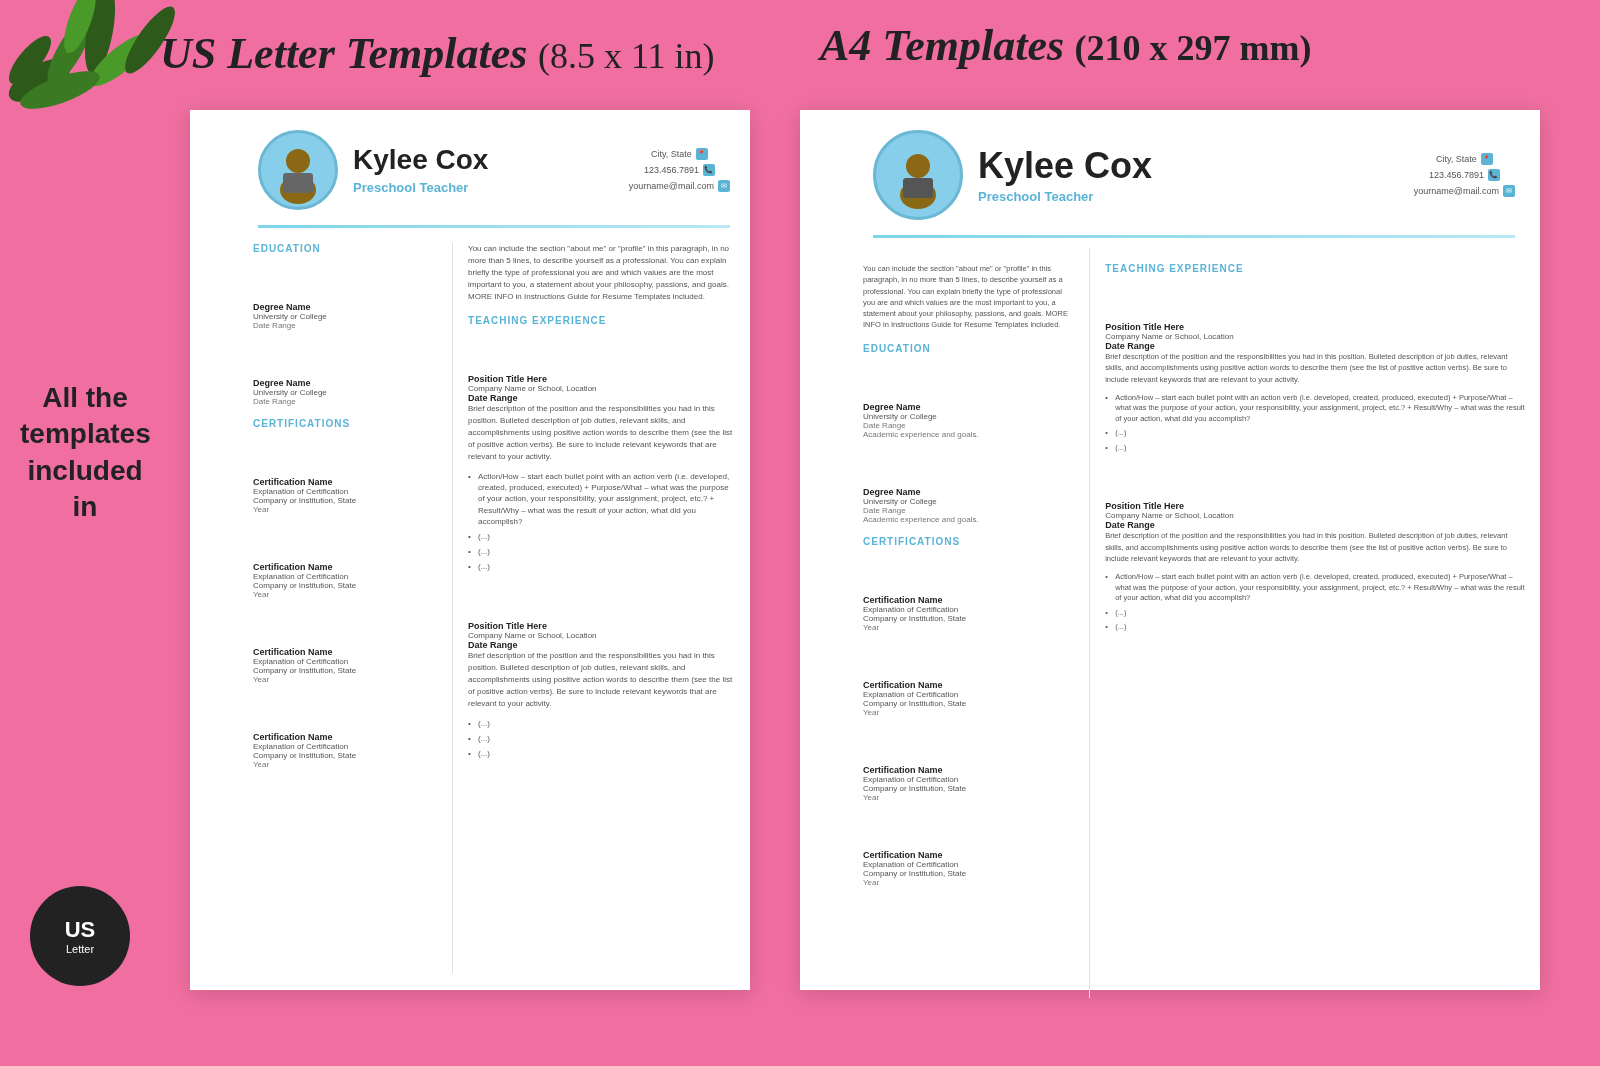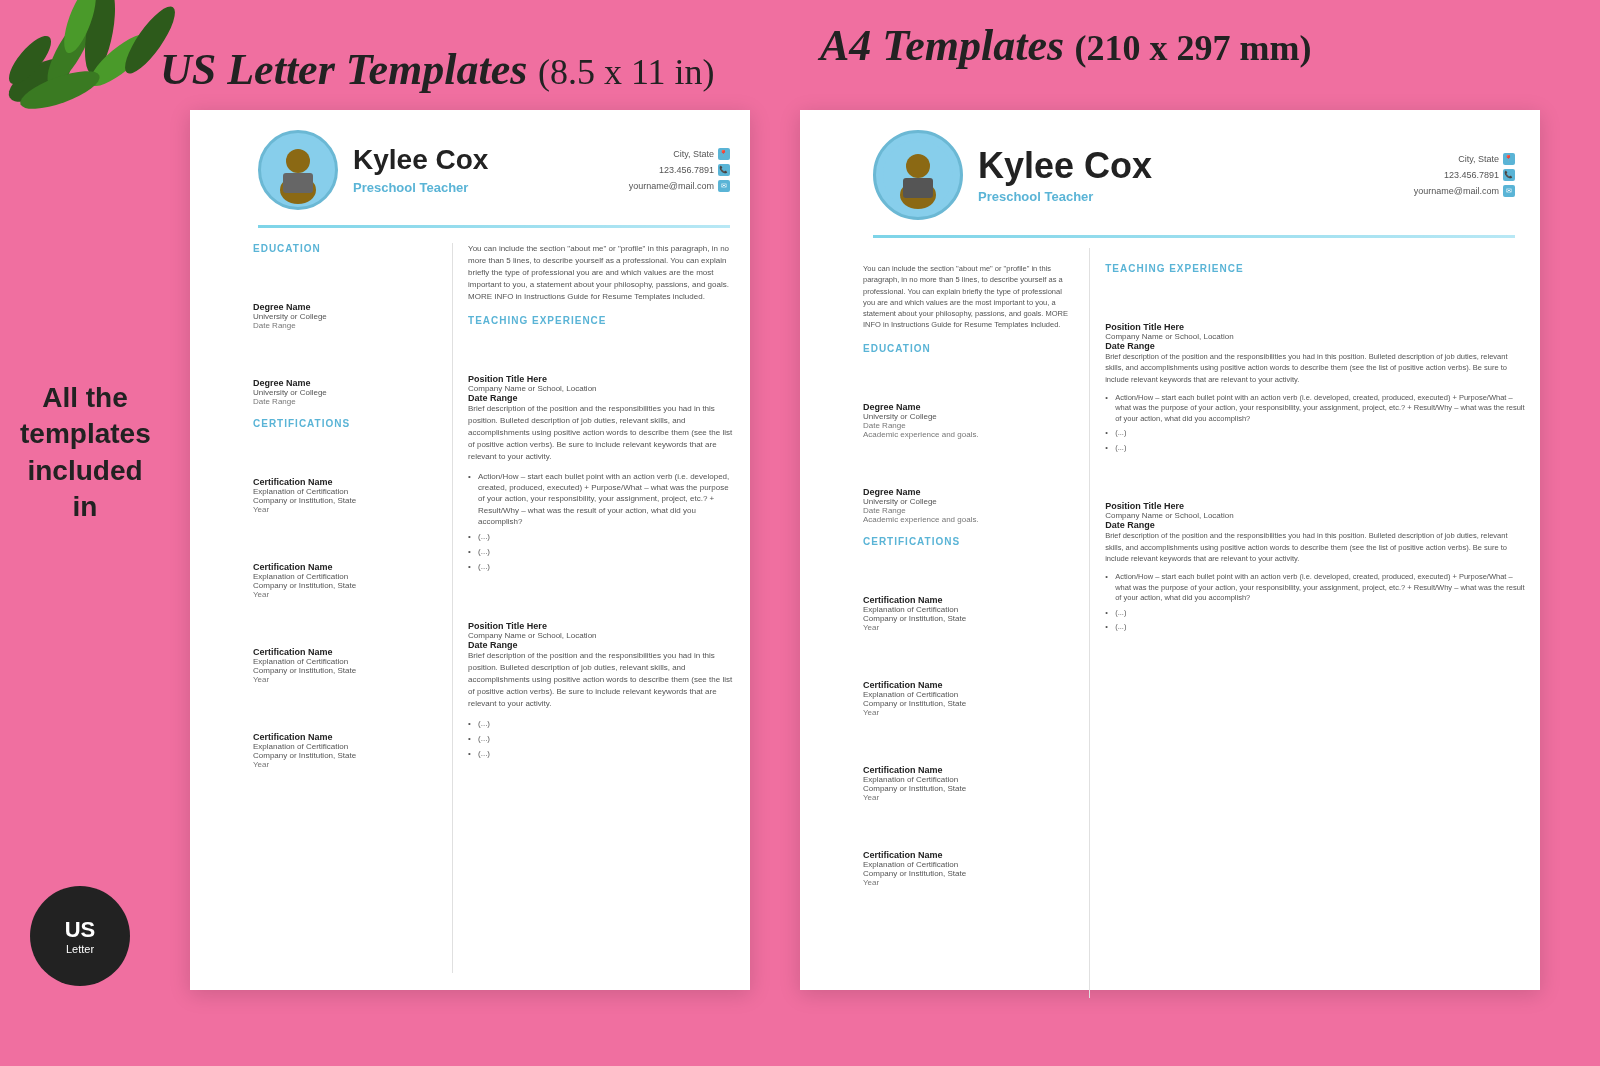--- a/index.html
+++ b/index.html
@@ -18,21 +18,21 @@
       top: 0;
       left: 0;
       width: 200px;
       height: 160px;
       z-index: 10;
     }
 
     
     .title-us {
       position: absolute;
-      top: 44px;
+      top: 28px;
       left: 160px;
       font-family: 'Georgia', serif;
       font-size: 42px;
       font-weight: bold;
       color: #222;
       z-index: 5;
       font-style: italic;
     }
     .title-us span.normal {
       font-style: normal;
@@ -128,21 +128,21 @@
     .header-contact {
       text-align: right;
       font-size: 10px;
       color: #555;
       line-height: 1.8;
     }
 
     .contact-row {
       display: flex;
       align-items: center;
-      justify-content: flex-end;
+      justify-content: center;
       gap: 4px;
       font-size: 9px;
     }
 
     .contact-icon {
       width: 12px;
       height: 12px;
       background: #5ab4d6;
       border-radius: 2px;
       display: inline-flex;

